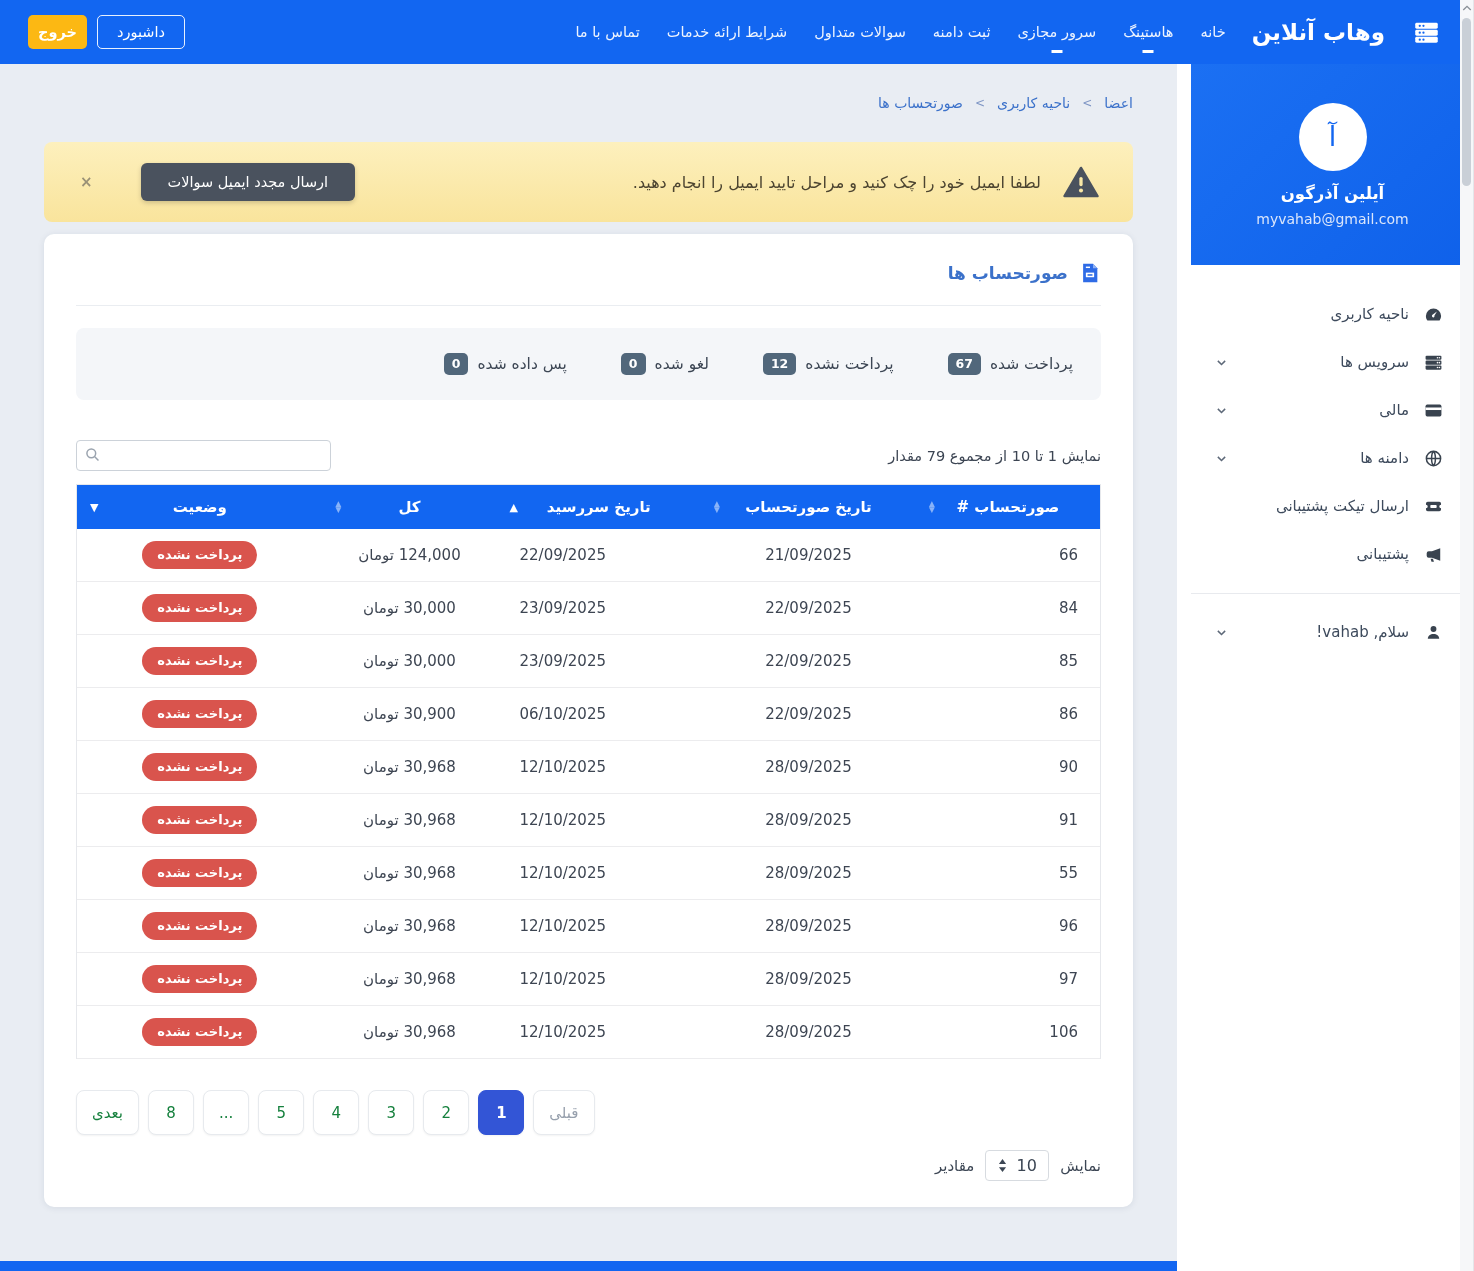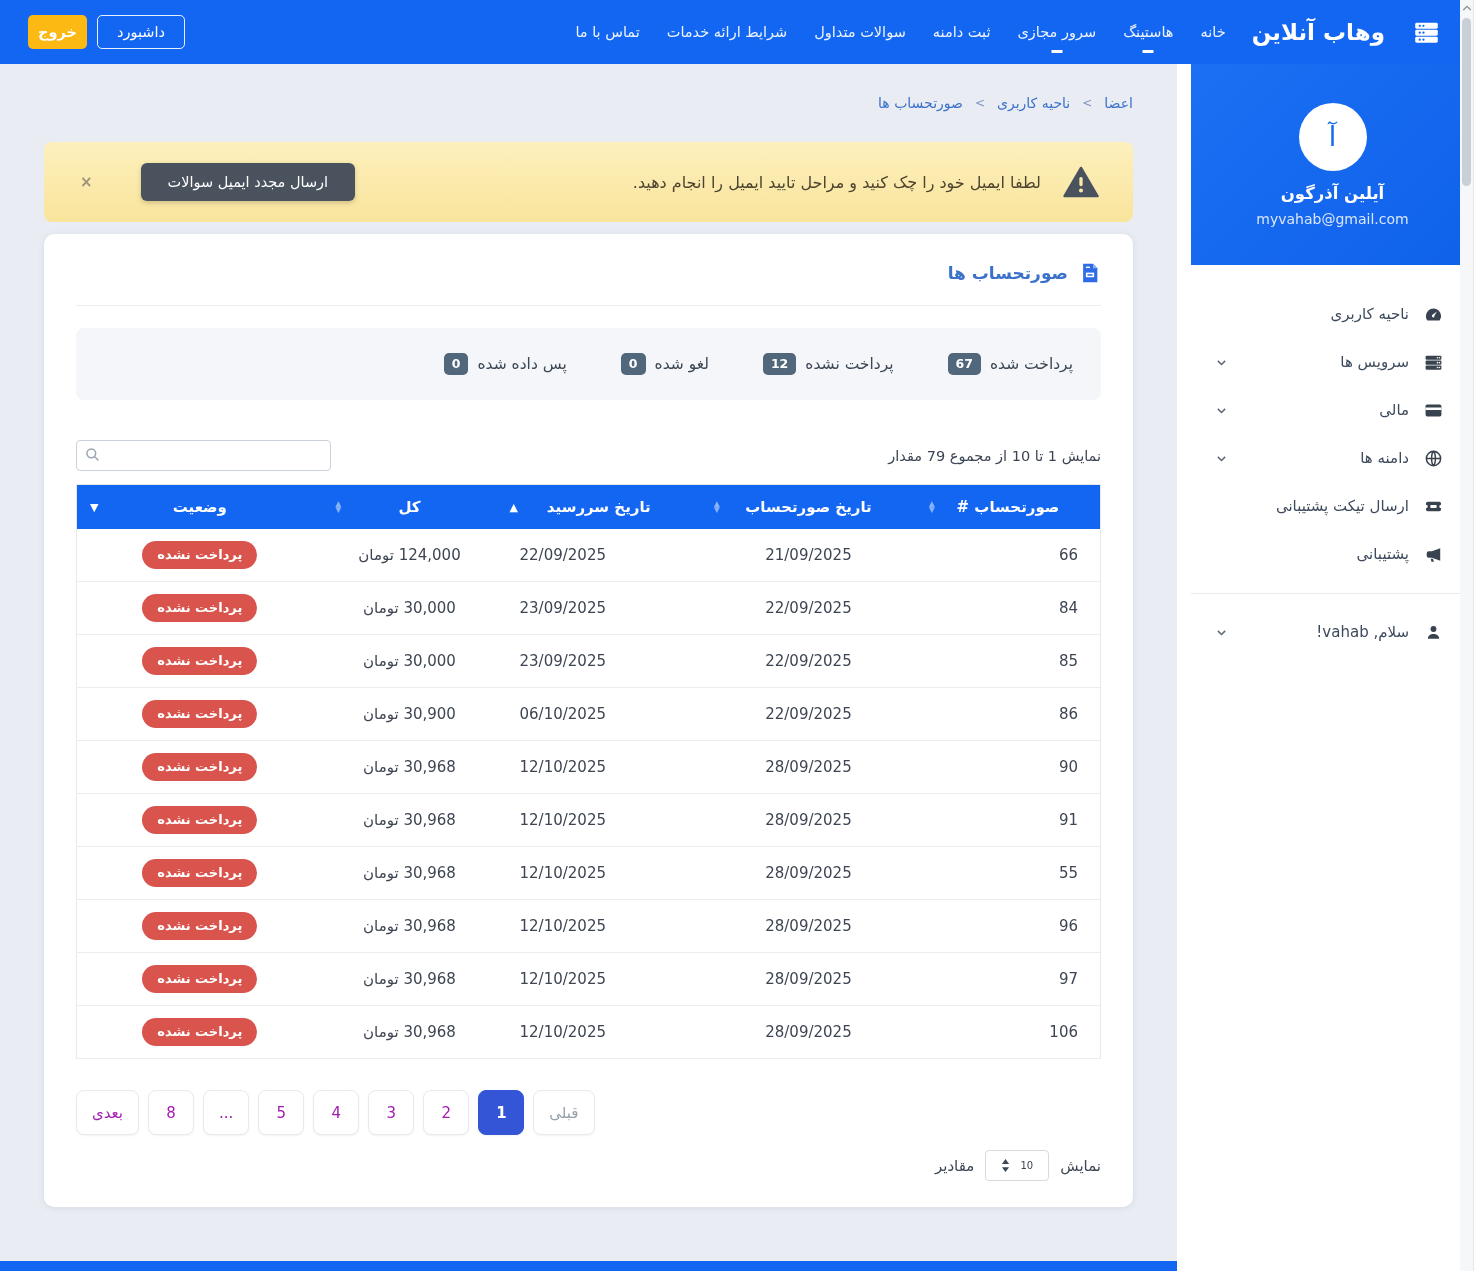--- a/index.html
+++ b/index.html
@@ -145,30 +145,30 @@
     display:inline-block; background:#d9544d; color:#fff; font-size:13px; font-weight:bold;
     padding:6px 15px; border-radius:15px; line-height:1.2;
   }
 
   
   .pagination { margin-top:31px; display:flex; justify-content:flex-end; gap:9px; }
   .page-btn {
     min-width:46px; height:45px; padding:0 15px;
     background:#fff; border:1px solid #e7eaee; border-radius:8px;
     display:inline-flex; align-items:center; justify-content:center;
-    color:#a21caf; font-family:inherit; font-size:15px; cursor:pointer;
+    color:#15803d; font-family:inherit; font-size:15px; cursor:pointer;
     box-shadow:0 1px 2px rgba(0,0,0,.05);
   }
   .page-btn.disabled { color:#97a0ad; }
   .page-btn.active { background:#3355d6; border-color:#3355d6; color:#fff; font-weight:bold; }
   .length-row { margin-top:15px; display:flex; align-items:center; gap:11px; font-size:15px; color:#3c4654; }
   .length-select {
     width:64px; height:31px; border:1px solid #d7dbe0; border-radius:4px; background:#fff;
     display:inline-flex; align-items:center; justify-content:center; gap:10px;
-    font-size:10px; color:#3b4553; cursor:pointer;
+    font-size:16px; color:#3b4553; cursor:pointer;
   }
 </style>
 </head>
 <body>
 
 <div class="navbar">
   <div class="brand">
     <span>
       <svg width="27" height="27" viewBox="0 0 24 24">
         <g fill="#fff">

